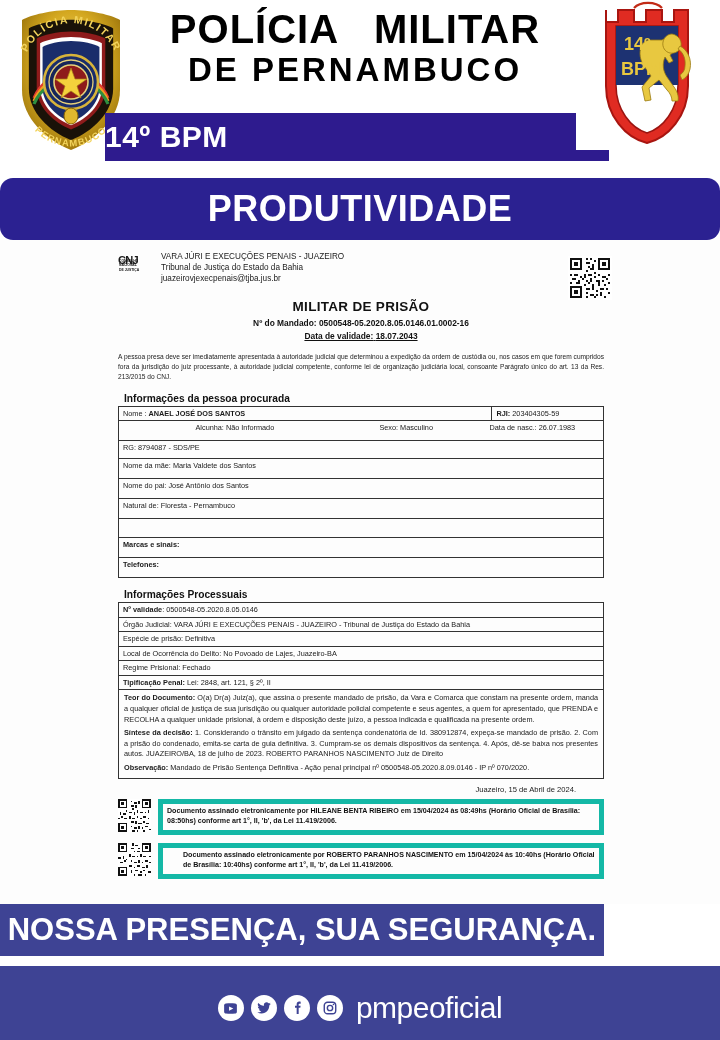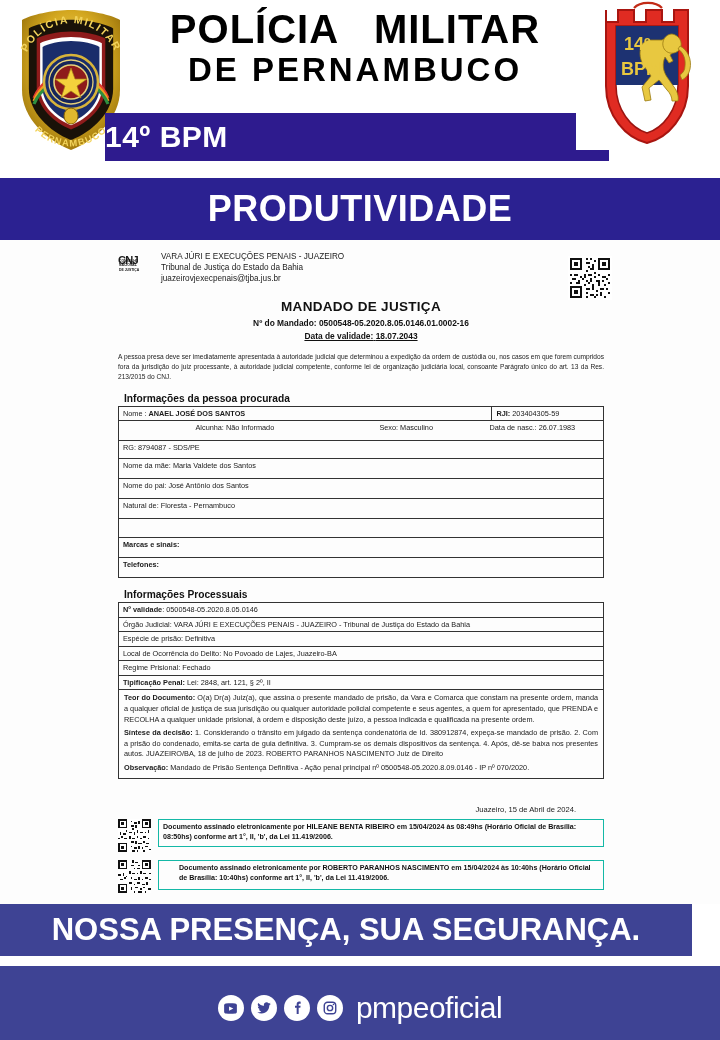--- a/index.html
+++ b/index.html
@@ -79,20 +79,21 @@
   }
 
   
   .prod-banner {
     width: 720px;
     height: 62px;
     background: #2B2191;
     display: flex;
     align-items: center;
     justify-content: center;
+    border-radius: 13px;
   }
   .prod-banner span {
     color: #ffffff;
     font-size: 36px;
     font-weight: bold;
     letter-spacing: 0.5px;
   }
 
   
   .sheet {
@@ -238,53 +239,53 @@
     line-height: 1.45;
     text-align: justify;
     color: #1a1a1a;
   }
   .proc-body p { margin: 0 0 3px 0; }
   .proc-body p:last-child { margin-bottom: 0; }
 
   .city-date {
     text-align: right;
     font-size: 7.6px;
-    margin-top: 26px;
+    margin-top: 6px;
     margin-bottom: 5px;
     padding-right: 28px;
     color: #1a1a1a;
   }
 
   .sig-row {
     display: flex;
     align-items: flex-start;
     gap: 7px;
     margin-bottom: 8px;
   }
   .sig-qr {
     width: 33px;
     height: 33px;
     flex: 0 0 33px;
   }
   .sig-box {
     flex: 1 1 auto;
-    border: 1px solid #14b8a6;
+    border: 5px solid #14b8a6;
     padding: 3px 4px;
     min-height: 26px;
     font-size: 7.1px;
     font-weight: bold;
     line-height: 1.38;
     color: #111;
     box-sizing: border-box;
   }
   .sig-box.tall { min-height: 30px; padding-left: 20px; }
 
   
   .footer-slogan {
-    width: 692px;
+    width: 604px;
     height: 52px;
     background: #3E4394;
     display: flex;
     align-items: center;
     justify-content: center;
   }
   .footer-slogan span {
     color: #ffffff;
     font-size: 31px;
     font-weight: bold;
@@ -494,21 +495,21 @@
             <rect x="16" y="18" width="1" height="2"></rect>
               <rect x="18" y="20" width="1" height="1"></rect>
               <rect x="20" y="18" width="1" height="1"></rect>
             <rect x="9" y="20" width="1" height="1"></rect>
               <rect x="13" y="20" width="1" height="1"></rect>
           </g>
         </svg>
       </div>
     </div>
 
-    <div class="mandado-title">MANDADO DE JUSTIÇA</div>
+    <div class="mandado-title">MILITAR DE PRISÃO</div>
     <div class="mandado-num">Nº do Mandado: 0500548-05.2020.8.05.0146.01.0002-16</div>
     <div class="mandado-val">
       <u><span>Data de validade:</span>
       <span>18.07.2043</span></u>
     </div>
 
     <div class="lead-para">A pessoa presa deve ser imediatamente apresentada à autoridade judicial que determinou a expedição da ordem de custódia ou, nos casos em que forem cumpridos fora da jurisdição do juiz processante, à autoridade judicial competente, conforme lei de organização judiciária local, consoante Parágrafo único do art. 13 da Res. 213/2015 do CNJ.</div>
 
     <div class="sec-head">Informações da pessoa procurada</div>
     <table class="box">

